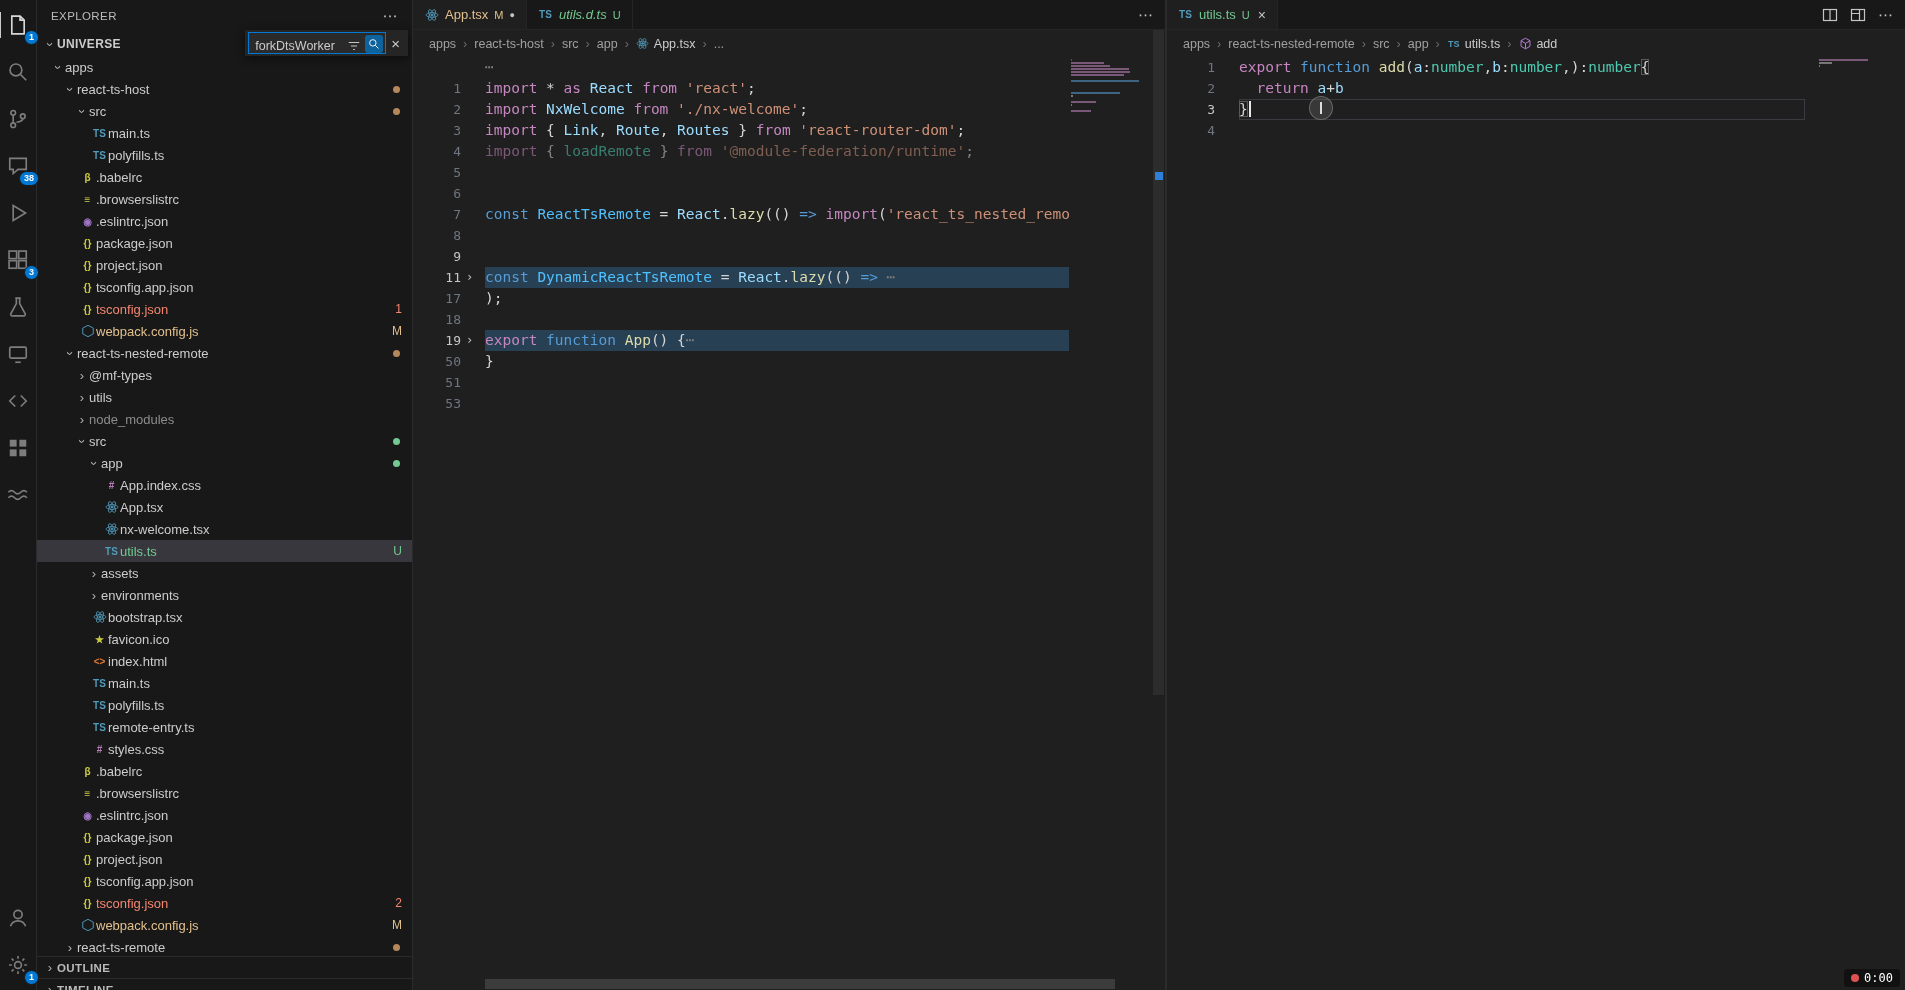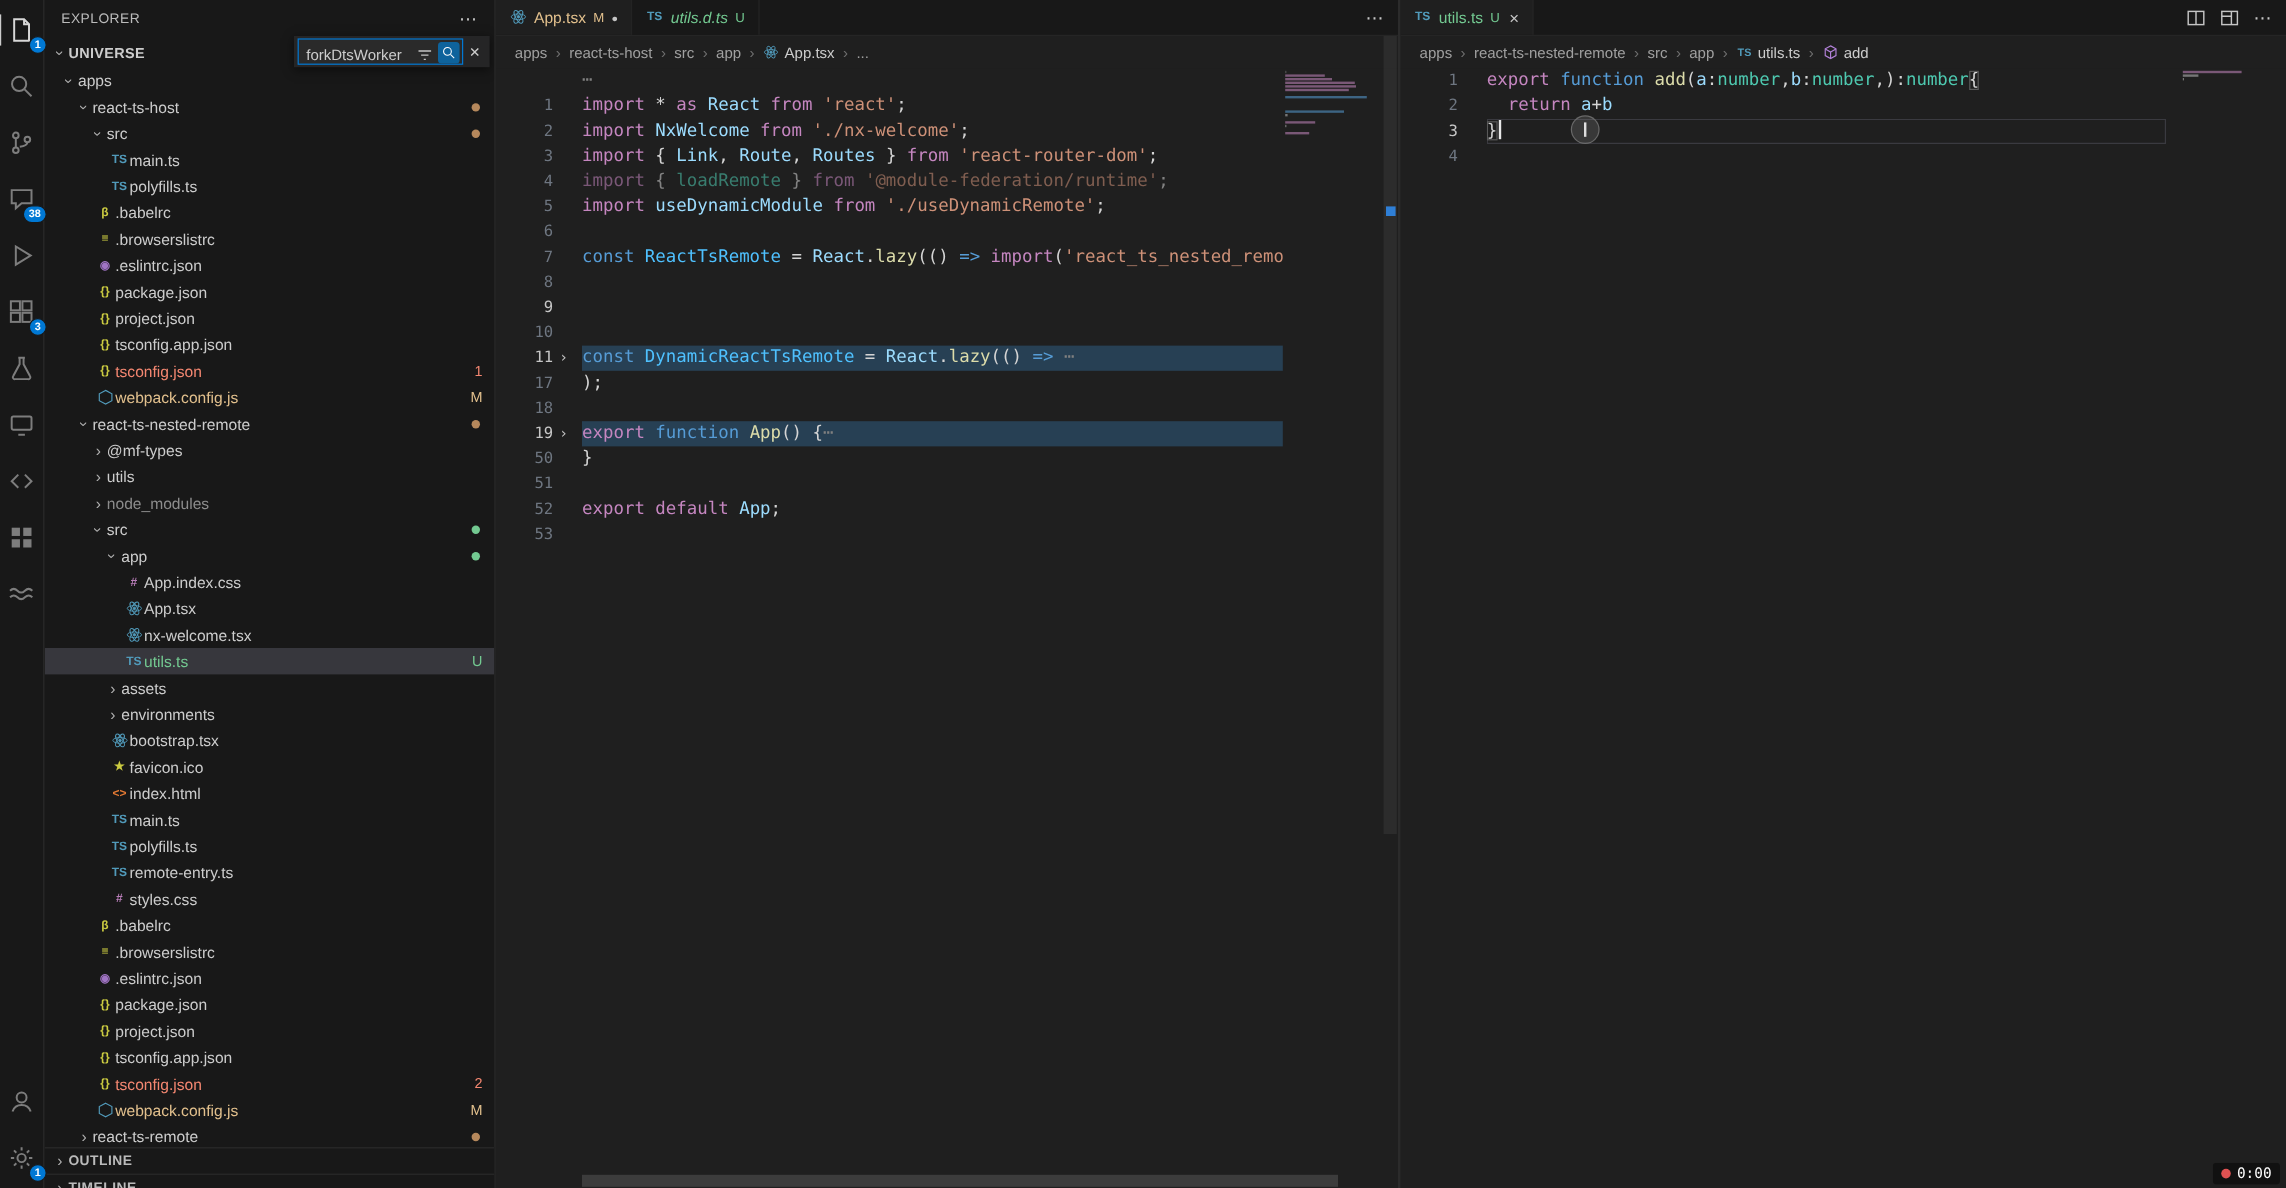--- a/index.html
+++ b/index.html
@@ -585,40 +585,35 @@
       <div class="line">
         <span class="ln">3</span>
         <span class="lcode"><span class="p">import</span><span class="w"> { </span><span class="v">Link</span><span class="w">, </span><span class="v">Route</span><span class="w">, </span><span class="v">Routes</span><span class="w"> } </span><span class="p">from</span><span class="st"> 'react-router-dom'</span><span class="w">;</span></span>
       </div>
       <div class="line dim">
         <span class="ln">4</span>
         <span class="lcode"><span class="p">import</span><span class="w"> { </span><span class="t">loadRemote</span><span class="w"> } </span><span class="p">from</span><span class="st"> '@module-federation/runtime'</span><span class="w">;</span></span>
       </div>
       <div class="line">
         <span class="ln">5</span>
-        <span class="lcode"><span class="p">import</span><span class="v"> useDynamicModule </span><span class="p">from</span><span class="st"> './useDynamicRemote'</span><span class="w">;</span></span>
       </div>
       <div class="line">
         <span class="ln">6</span>
         <span class="lcode"></span>
       </div>
       <div class="line">
         <span class="ln">7</span>
         <span class="lcode"><span class="b">const</span><span class="cv"> ReactTsRemote </span><span class="w">= </span><span class="v">React</span><span class="w">.</span><span class="f">lazy</span><span class="w">(() </span><span class="b">=&gt;</span><span class="w"> </span><span class="p">import</span><span class="w">(</span><span class="st">'react_ts_nested_remote/</span></span>
       </div>
       <div class="line">
         <span class="ln">8</span>
         <span class="lcode"></span>
       </div>
       <div class="line cur">
         <span class="ln">9</span>
-        <span class="lcode"></span>
-      </div>
-      <div class="line">
-        <span class="ln">10</span>
         <span class="lcode"></span>
       </div>
       <div class="line sel">
         <span class="ln">11</span>
         <span class="fold">›</span>
         <span class="lcode"><span class="b">const</span><span class="cv"> DynamicReactTsRemote </span><span class="w">= </span><span class="v">React</span><span class="w">.</span><span class="f">lazy</span><span class="w">(() </span><span class="b">=&gt;</span><span class="d"> ⋯</span></span>
       </div>
       <div class="line">
         <span class="ln">17</span>
         <span class="lcode"><span class="w">);</span></span>
@@ -632,24 +627,20 @@
         <span class="fold">›</span>
         <span class="lcode"><span class="p">export</span><span class="b"> function</span><span class="f"> App</span><span class="w">() {</span><span class="d">⋯</span></span>
       </div>
       <div class="line">
         <span class="ln">50</span>
         <span class="lcode"><span class="w">}</span></span>
       </div>
       <div class="line">
         <span class="ln">51</span>
         <span class="lcode"></span>
-      </div>
-      <div class="line">
-        <span class="ln">52</span>
-        <span class="lcode"><span class="p">export</span><span class="p"> default</span><span class="v"> App</span><span class="w">;</span></span>
       </div>
       <div class="line">
         <span class="ln">53</span>
         <span class="lcode"></span>
       </div>
     </div>
     <div class="mmap">
       <div class="mbar" style="width: 1px; background: rgb(119, 119, 119);"></div>
       <div class="mbar" style="width: 33px; background: rgb(197, 134, 192);"></div>
       <div class="mbar" style="width: 39px; background: rgb(197, 134, 192);"></div>

